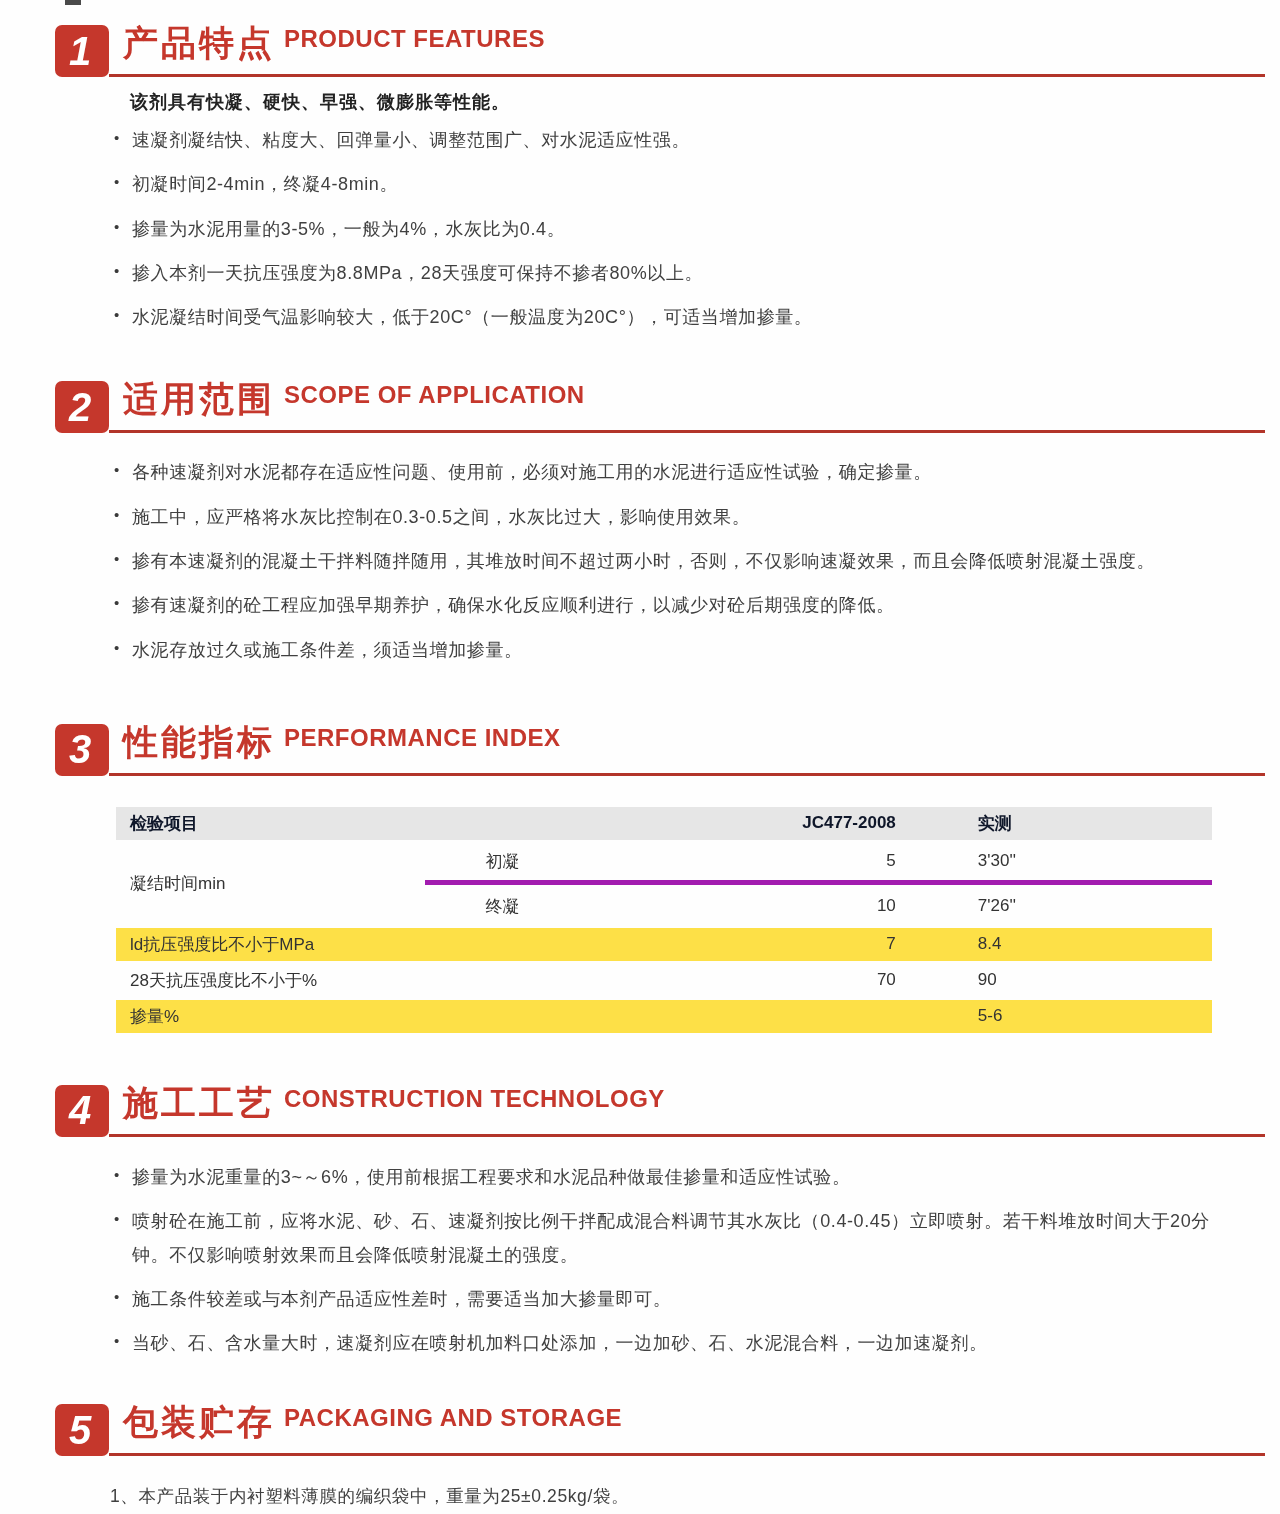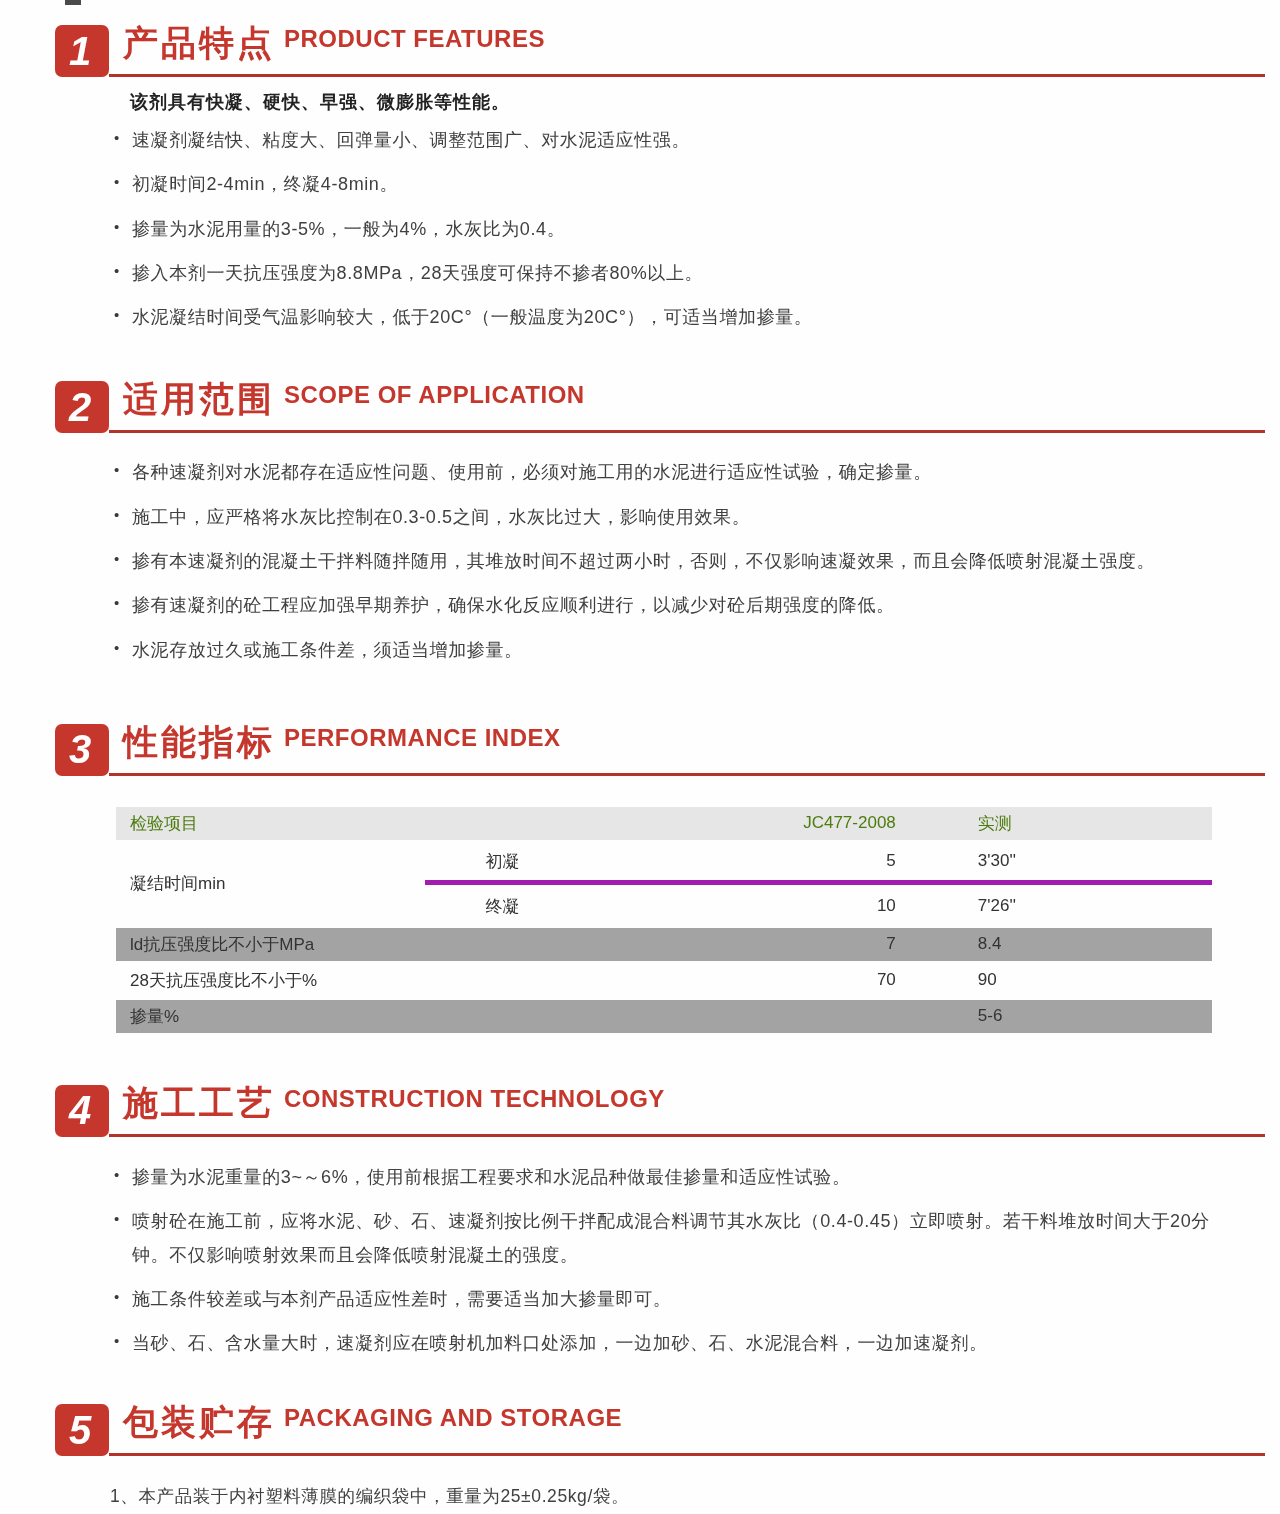--- a/index.html
+++ b/index.html
@@ -126,22 +126,22 @@
     padding: 0;
     font-weight: normal;
     text-align: left;
     height: 33px;
     vertical-align: middle;
   }
   table.spec .c1 { width: 325px; padding-left: 14px; }
   table.spec .c2 { width: 170px; text-align: center; }
   table.spec .c3 { width: 345px; text-align: right; }
   table.spec .c4 { width: 256px; padding-left: 82px; }
-  table.spec tr.gray td, table.spec tr.gray th { background: #a3a3a3; }
-  table.spec tr.head th { background: #e6e6e6; font-weight: normal; color: #4d7c0f; }
+  table.spec tr.gray td, table.spec tr.gray th { background: #fde047; }
+  table.spec tr.head th { background: #e6e6e6; font-weight: bold; color: #0f172a; }
   table.spec tr.subrow td { height: 37px; }
   table.spec tr.sub-top td.divided { border-bottom: 5px solid #a21caf; }
 </style>
 </head>
 <body>
 
 <div class="page">
   <div class="artifact"></div>
 
   <div class="sec sec-1">

